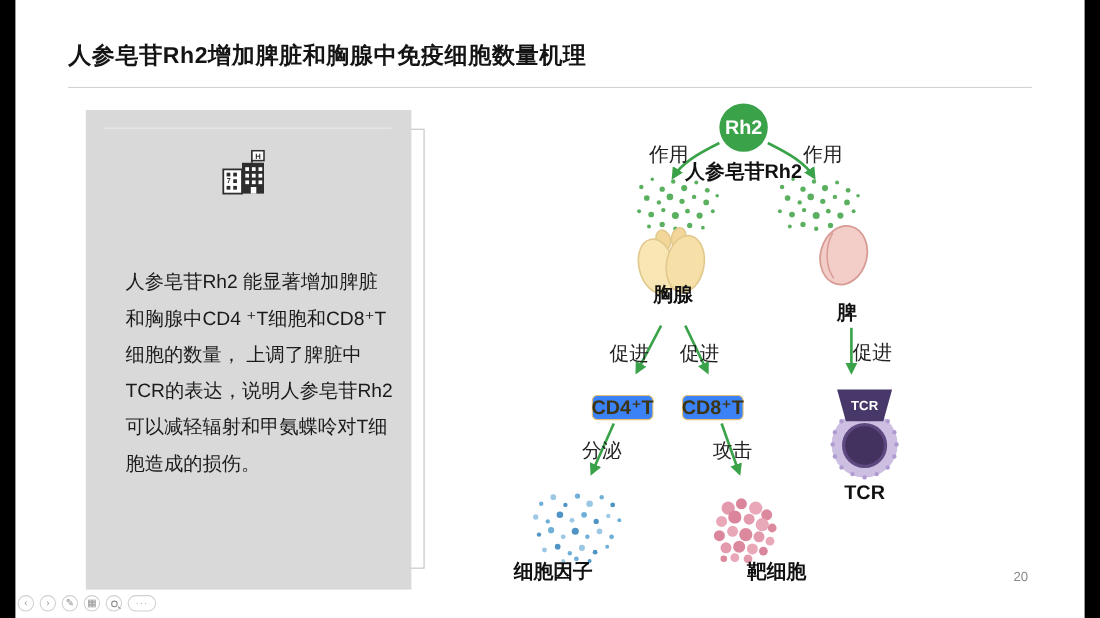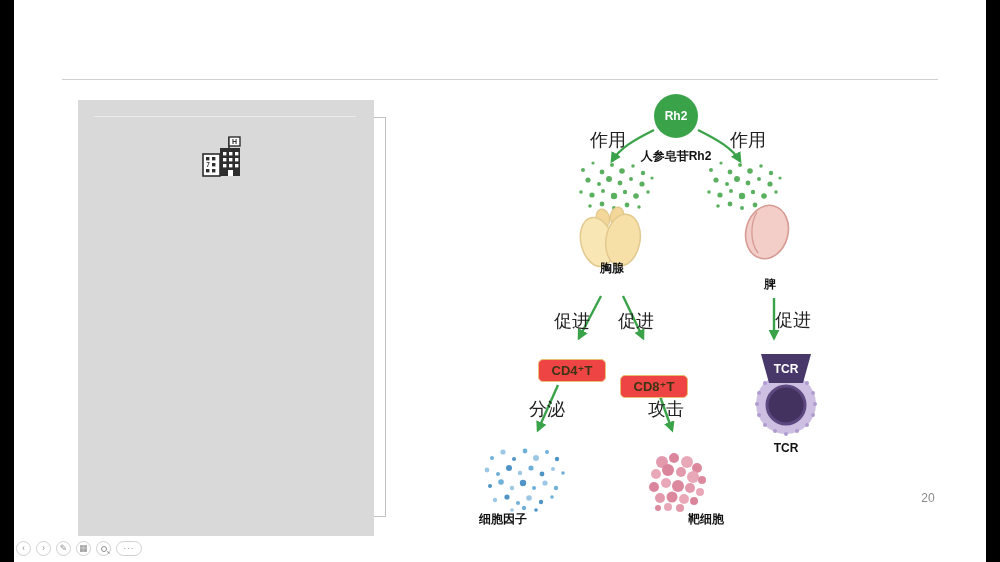--- a/index.html
+++ b/index.html
@@ -18,32 +18,32 @@
   .note-topline{position:absolute;left:16px;top:16px;width:262px;border-top:1.5px solid #eceaea}
   .note-edge{position:absolute;left:366px;top:117px;width:20px;height:400px;background:#fff;
     border:1px solid #c2c2c2}
   .note-icon{position:absolute;left:118px;top:36px;width:52px;height:42px}
   .note-text{position:absolute;left:36px;top:140px;width:246px;font-size:17.5px;line-height:33px;
     color:#1b1b1b;text-align:left}
 
   
   .lab{position:absolute;transform:translate(-50%,-50%);font-size:18px;color:#222;
     font-weight:500;white-space:nowrap}
-  .blab{position:absolute;transform:translate(-50%,-50%);font-size:12px;color:#111;
+  .blab{position:absolute;transform:translate(-50%,-50%);font-size:18px;color:#111;
     font-weight:700;white-space:nowrap}
   .rh2-circle{position:absolute;left:654px;top:94px;width:44px;height:44px;border-radius:50%;
-    background:#3aa34a;color:#fff;font-weight:700;font-size:12px;display:flex;
+    background:#3aa34a;color:#fff;font-weight:700;font-size:18px;display:flex;
     align-items:center;justify-content:center}
-  .cell-box{position:absolute;width:68px;height:23px;border-radius:5px;background:#ef4444;
-    border:1px solid #e6c070;color:#3c3415;font-size:13px;font-weight:700;display:flex;
+  .cell-box{position:absolute;width:56px;height:23px;border-radius:5px;background:#3b82f6;
+    border:1px solid #e6c070;color:#3c3415;font-size:18px;font-weight:700;display:flex;
     align-items:center;justify-content:center}
-  .cd4{left:538px;top:359px}.cd8{left:620px;top:375px}
+  .cd4{left:538px;top:359px}.cd8{left:620px;top:359px}
   .tcr-banner-text{position:absolute;left:786px;top:369px;transform:translate(-50%,-50%);
     color:#fff;font-size:12px;font-weight:700}
-  .page-number{position:absolute;left:928px;top:498px;transform:translate(-50%,-50%);
+  .page-number{position:absolute;left:928px;top:524px;transform:translate(-50%,-50%);
     font-size:12px;color:#8a8a8a}
 
   svg.layer{position:absolute;left:0;top:0;pointer-events:none}
 
   
   .toolbar{position:absolute;left:16px;top:541px;display:flex;gap:5px;align-items:center}
   .tb{width:15px;height:15px;border-radius:50%;background:#fff;border:1px solid #d0d0d0;
     display:flex;align-items:center;justify-content:center;color:#8f8f8f;font-size:9px;
     line-height:1;cursor:pointer;padding:0}
   .tb.pill{width:26px;border-radius:8px}
@@ -52,20 +52,21 @@
     background:#8f8f8f;transform:rotate(45deg)}
   .dots{font-size:8px;letter-spacing:1px;color:#8f8f8f}
 </style>
 </head>
 <body>
 
 <div class="stage">
   <div class="letterbox left"></div>
   <div class="letterbox right"></div>
 
+  <h1 class="slide-title">人参皂苷Rh2增加脾脏和胸腺中免疫细胞数量机理</h1>
   <div class="title-divider"></div>
 
   <div class="note-edge"></div>
   <div class="note-panel">
     <div class="note-topline"></div>
     <svg class="note-icon" viewBox="0 0 52 42">
       <line x1="33" y1="1" x2="33" y2="12" stroke="#2e2e2e" stroke-width="1.6"></line>
       <rect x="33" y="1" width="11" height="9" fill="#fff" stroke="#2e2e2e" stroke-width="1.4"></rect>
       <text x="38.5" y="8.2" font-size="7" font-weight="bold" fill="#2e2e2e" text-anchor="middle">H</text>
       <rect x="7" y="18" width="17" height="22" fill="#fff" stroke="#2e2e2e" stroke-width="1.6"></rect>
@@ -80,20 +81,21 @@
       <rect x="33" y="16" width="3.4" height="3.4" fill="#fff"></rect>
       <rect x="39" y="16" width="3.4" height="3.4" fill="#fff"></rect>
       <rect x="27" y="22" width="3.4" height="3.4" fill="#fff"></rect>
       <rect x="33" y="22" width="3.4" height="3.4" fill="#fff"></rect>
       <rect x="39" y="22" width="3.4" height="3.4" fill="#fff"></rect>
       <rect x="27" y="28" width="3.4" height="3.4" fill="#fff"></rect>
       <rect x="33" y="28" width="3.4" height="3.4" fill="#fff"></rect>
       <rect x="39" y="28" width="3.4" height="3.4" fill="#fff"></rect>
       <rect x="32" y="34" width="5" height="6" fill="#fff"></rect>
     </svg>
+    <p class="note-text">人参皂苷Rh2 能显著增加脾脏和胸腺中CD4 ⁺T细胞和CD8⁺T细胞的数量， 上调了脾脏中TCR的表达，说明人参皂苷Rh2可以减轻辐射和甲氨蝶呤对T细胞造成的损伤。</p>
   </div>
 
   <svg class="layer" width="1000" height="562" viewBox="0 0 1000 562">
     <defs>
       <marker id="ah" viewBox="0 0 10 10" refX="7.5" refY="5" markerWidth="4.6" markerHeight="4.6" orient="auto-start-reverse">
         <path d="M0,0 L10,5 L0,10 z" fill="#3aa34a"></path>
       </marker>
     </defs>
 
     <g stroke="#3aa34a" stroke-width="2.4" fill="none">

